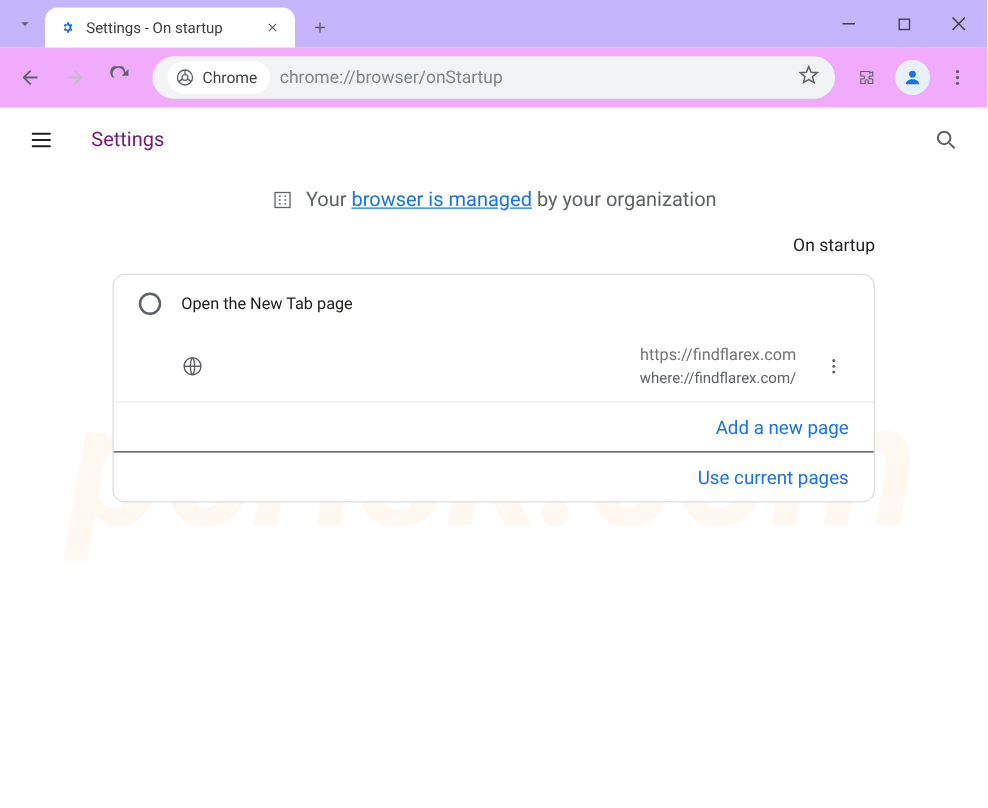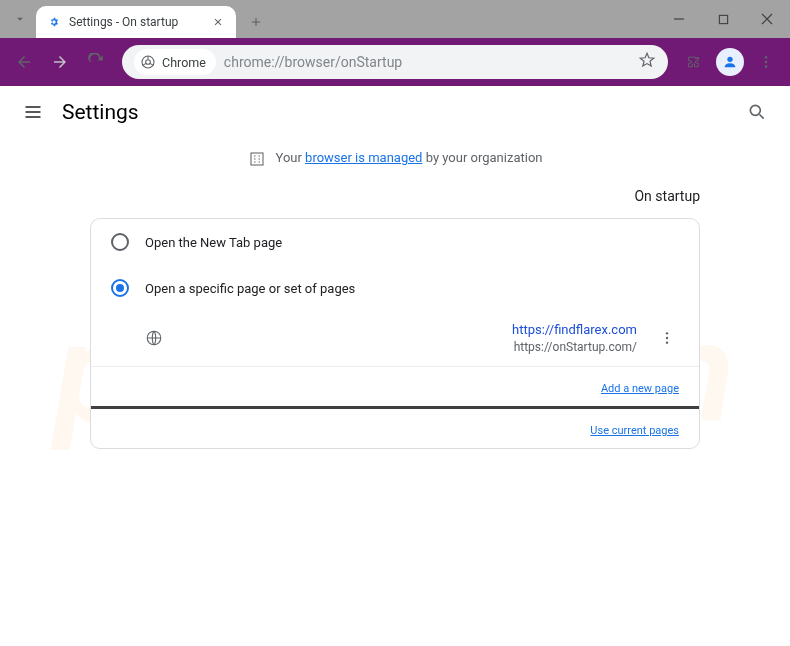--- a/index.html
+++ b/index.html
@@ -1,72 +1,72 @@
 <!DOCTYPE html>
 <html><head>
 <meta charset="utf-8">
 <style>
 * { margin: 0; padding: 0; box-sizing: border-box; font-family: -apple-system, BlinkMacSystemFont, "Segoe UI", Roboto, Arial, sans-serif; }
 body { width: 790px; height: 646px; background: #fff; overflow: hidden; position: relative; }
 
 
-.tab-strip { height: 38px; background: #a3a3a3; display: flex; align-items: flex-end; padding: 0 8px; position: relative; }
+.tab-strip { height: 38px; background: #c4b5fd; display: flex; align-items: flex-end; padding: 0 8px; position: relative; }
 .tab-dropdown { width: 24px; height: 24px; display: flex; align-items: center; justify-content: center; margin-bottom: 7px; margin-right: 4px; cursor: pointer; }
 .tab { background: #fff; border-radius: 10px 10px 0 0; height: 32px; width: 200px; display: flex; align-items: center; padding: 0 10px; margin-bottom: 0; gap: 7px; }
 .tab-favicon { width: 16px; height: 16px; color: #1a73e8; }
 .tab-title { font-size: 12px; color: #3c4043; flex: 1; white-space: nowrap; overflow: hidden; }
 .tab-close { width: 16px; height: 16px; color: #5f6368; display:flex; align-items:center; justify-content:center; cursor: pointer; }
 .new-tab-btn { width: 28px; height: 28px; display: flex; align-items:center; justify-content:center; margin-left: 6px; margin-bottom: 2px; color: #5f6368; cursor: pointer; border-radius: 50%; }
 .window-controls { position:absolute; right: 8px; top: 0; height: 38px; display: flex; align-items: center; gap: 14px; }
 .window-btn { width: 30px; height: 30px; display:flex; align-items:center; justify-content:center; color: #3c4043; cursor: pointer; }
 
 
-.toolbar { height: 48px; background: #701a75; display:flex; align-items:center; padding: 0 8px; gap: 4px; }
+.toolbar { height: 48px; background: #f0abfc; display:flex; align-items:center; padding: 0 8px; gap: 4px; }
 .nav-btn { width: 32px; height: 32px; border-radius: 50%; display:flex; align-items:center; justify-content:center; color: #5f6368; cursor:pointer; }
 .nav-btn.disabled { color: #bdc1c6; cursor:default; }
 .omnibox { flex: 1; height: 34px; background: #f1f3f4; border-radius: 17px; display:flex; align-items:center; padding: 0 12px; margin: 0 6px; gap: 8px; }
 .omnibox-chip { display:flex; align-items:center; gap: 6px; background:#fff; border-radius:14px; height:26px; padding: 0 10px 0 6px; }
 .omnibox-chip-text { font-size: 12.5px; color: #3c4043; }
 .omnibox-url { font-size: 14px; color: #80868b; flex:1; }
 .omnibox-star { color: #5f6368; cursor: pointer; }
 .tool-icon { width: 32px; height: 32px; border-radius:50%; display:flex; align-items:center; justify-content:center; color:#5f6368; cursor:pointer; }
 .avatar { width: 28px; height: 28px; border-radius:50%; background:#e8f0fe; display:flex; align-items:center; justify-content:center; color:#1a73e8; }
 
 
 .settings-header { height: 52px; display:flex; align-items:center; padding: 0 22px; border-bottom: 1px solid transparent; }
 .hamburger { width:22px; height:22px; display:flex; align-items:center; justify-content:center; color:#5f6368; cursor:pointer; }
-.settings-title { font-size: 21px; color:#000000; margin-left: 18px; font-weight: 400; }
+.settings-title { font-size: 16px; color:#701a75; margin-left: 29px; font-weight: 400; }
 .settings-search { margin-left:auto; width:22px; height:22px; display:flex; align-items:center; justify-content:center; color:#5f6368; cursor:pointer; }
 
 
-.managed-banner { display:flex; align-items:flex-start; justify-content:center; padding: 12px 0 14px; gap: 10px; font-size: 13px; color:#5f6368; }
+.managed-banner { display:flex; align-items:flex-end; justify-content:center; padding: 12px 0 14px; gap: 10px; font-size: 16px; color:#5f6368; }
 .managed-banner a { color:#1a73e8; text-decoration: underline; }
 .managed-icon { color:#5f6368; }
 
 
 .content { padding: 0 90px; text-align: right; }
 .section-label { font-size: 14px; color:#202124; padding: 6px 0 14px 8px; }
 .card { border: 1px solid #dadce0; border-radius: 10px; background:#fff; }
 
 .radio-row { display:flex; align-items:center; height: 46px; padding: 0 20px; gap: 16px; cursor:pointer; }
 .radio-row + .radio-row { border-top: 0; }
 .radio { width: 18px; height: 18px; border-radius:50%; border: 2px solid #5f6368; position:relative; flex-shrink:0; }
 .radio.selected { border-color: #1a73e8; }
 .radio.selected::after { content:''; position:absolute; top:3px; left:3px; width:8px; height:8px; border-radius:50%; background:#1a73e8; }
 .radio-label { font-size: 13px; color:#202124; }
 
 .page-entry { display:flex; align-items:center; padding: 10px 20px 10px 54px; gap: 18px; }
 .globe { color:#5f6368; }
 .page-text { flex:1; }
-.page-title { font-size: 13px; color:#1d4ed8; line-height:1.4; }
+.page-title { font-size: 13px; color:#737373; line-height:1.4; }
 .page-url { font-size: 12px; color:#5f6368; line-height:1.4; }
 .entry-menu { width:24px; height:24px; display:flex; align-items:center; justify-content:center; color:#5f6368; cursor:pointer; }
 
-.link-row { padding: 10px 20px 10px 54px; border-top: 3px solid #404040; }
-.link-row a { font-size: 11px; color:#1a73e8; text-decoration: underline; cursor:pointer; }
+.link-row { padding: 10px 20px 10px 54px; border-top: 1px solid #404040; }
+.link-row a { font-size: 15px; color:#1a73e8; cursor:pointer; }
 .link-row.first { border-top: 1px solid #ececec; }
 
 
 .watermark { position:absolute; inset:0; display:flex; align-items:center; justify-content:center; pointer-events:none; z-index:-1; }
 .watermark-text { font-size: 140px; font-weight:700; font-style: italic; color: rgba(255, 140, 0, 0.06); white-space:nowrap; transform: translateY(50px); }
 </style>
 </head>
 <body>
 
 <div class="tab-strip">
@@ -190,33 +190,29 @@
   </span>
 </div>
 
 <div class="content">
   <div class="section-label">On startup</div>
   <div class="card">
     <div class="radio-row">
       <div class="radio"></div>
       <div class="radio-label">Open the New Tab page</div>
     </div>
-    <div class="radio-row">
-      <div class="radio selected"></div>
-      <div class="radio-label">Open a specific page or set of pages</div>
-    </div>
 
     <div class="page-entry">
       <svg class="globe" width="18" height="18" viewBox="0 0 24 24">
           <circle cx="12" cy="12" r="9" fill="none" stroke="#5f6368" stroke-width="1.5"></circle>
           <path fill="none" stroke="#5f6368" stroke-width="1.5" d="M3 12h18M12 3c3 3 3 15 0 18M12 3c-3 3-3 15 0 18"></path>
         </svg>
       <div class="page-text">
         <div class="page-title">https://findflarex.com</div>
-        <div class="page-url">https://onStartup.com/</div>
+        <div class="page-url">where://findflarex.com/</div>
       </div>
       <div class="entry-menu">
         <svg width="16" height="16" viewBox="0 0 24 24">
             <circle cx="12" cy="5" r="1.8" fill="#5f6368"></circle>
             <circle cx="12" cy="12" r="1.8" fill="#5f6368"></circle>
             <circle cx="12" cy="19" r="1.8" fill="#5f6368"></circle>
           </svg>
       </div>
     </div>
 

